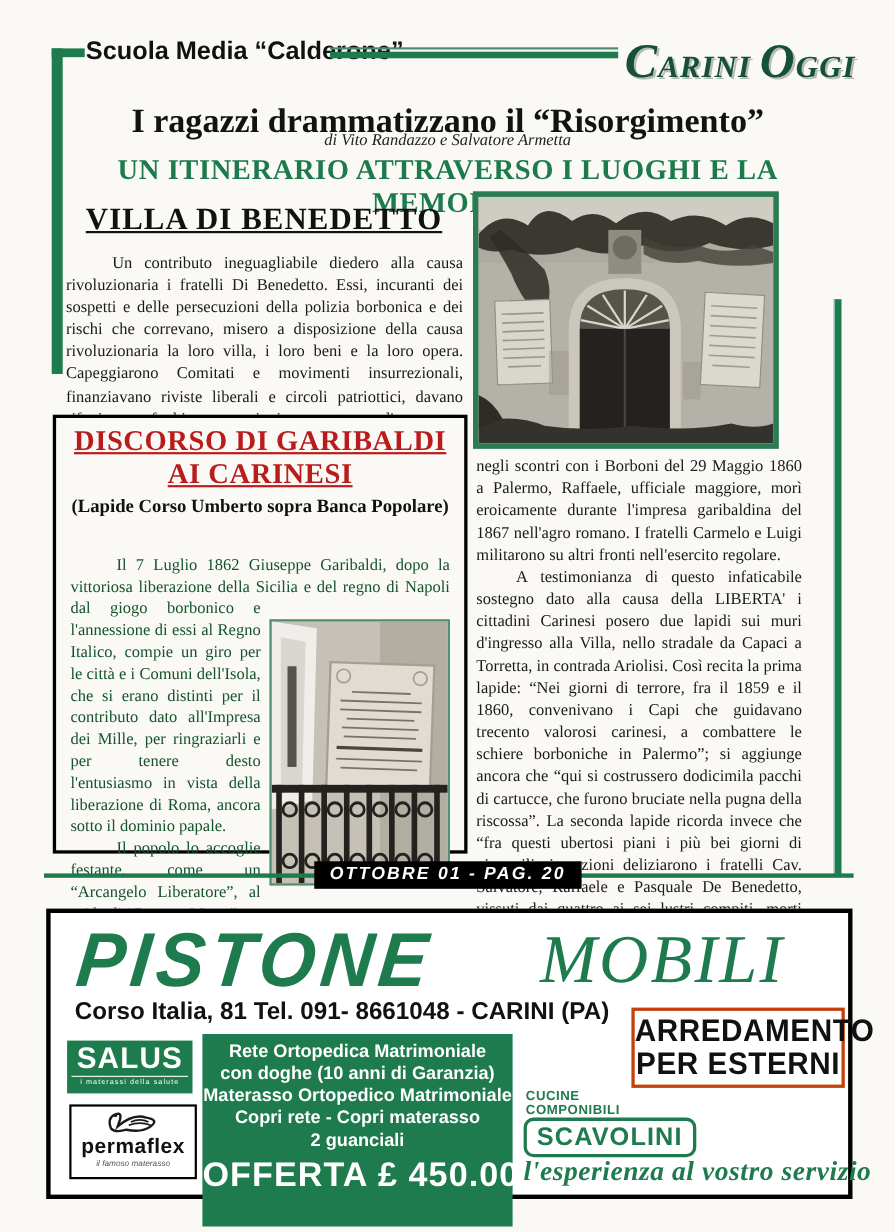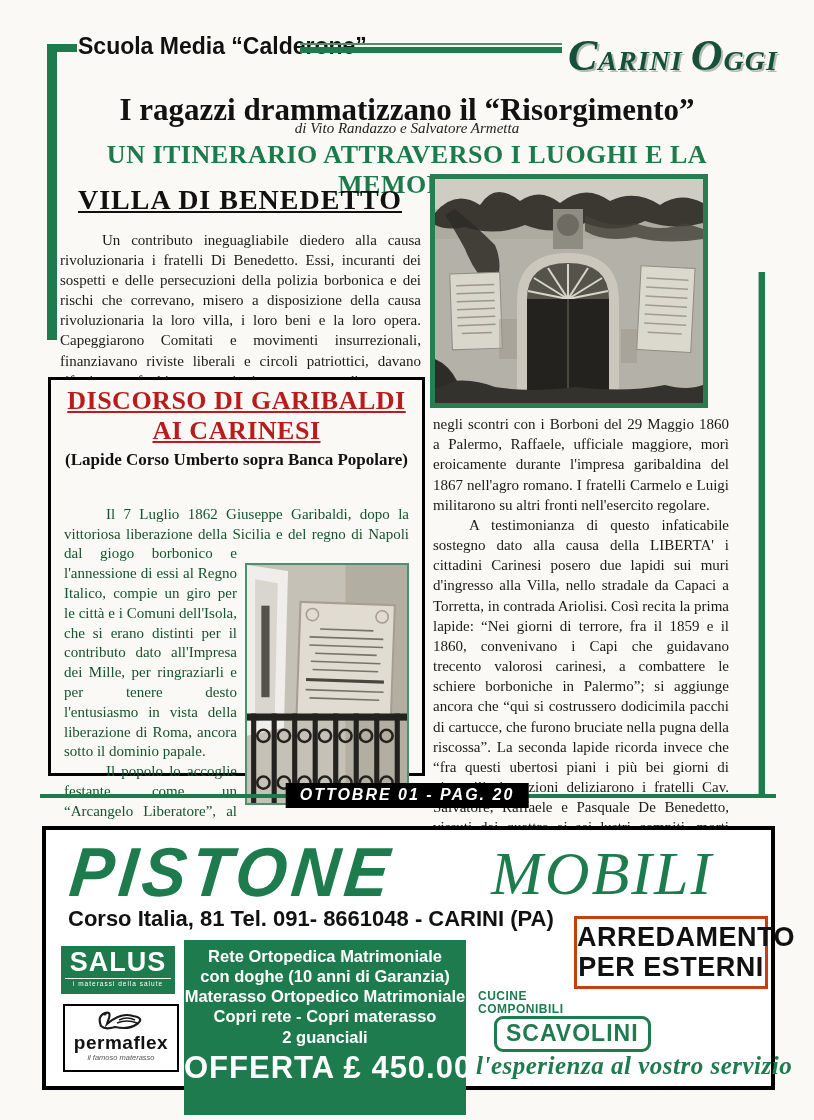--- a/index.html
+++ b/index.html
@@ -59,21 +59,21 @@
   .permaflex{position:absolute;left:17px;top:174px;width:116px;height:68px;border:2px solid #000;background:#fff;text-align:center;box-sizing:border-box;}
   .permaflex svg{display:block;margin:2px auto 0 auto;}
   .permaflex-name{font-family:"Liberation Sans",sans-serif;font-weight:bold;font-size:19px;color:#111;line-height:0.9;letter-spacing:0.5px;}
   .permaflex-tag{font-family:"Liberation Sans",sans-serif;font-style:italic;font-size:7.5px;color:#555;margin-top:2px;}
   .offer{position:absolute;left:138px;top:110px;width:282px;height:175px;background:#1e7b4e;color:#fff;text-align:center;box-sizing:border-box;padding-top:6px;}
   .offer-line{font-family:"Liberation Sans",sans-serif;font-weight:bold;font-size:16.5px;line-height:1.22;white-space:nowrap;}
   .offer-price{font-family:"Liberation Sans",sans-serif;font-weight:bold;font-size:31px;margin-top:3px;letter-spacing:1px;white-space:nowrap;}
   .outdoor{position:absolute;left:528px;top:86px;width:194px;height:73px;border:3px solid #c2410c;box-sizing:border-box;text-align:center;padding-top:4px;background:#fff;}
   .outdoor div{font-family:"Liberation Sans",sans-serif;font-weight:bold;font-size:27px;color:#111;line-height:1.1;letter-spacing:0.5px;transform:scaleY(1.05);white-space:nowrap;}
   .cucine{position:absolute;left:432px;top:160px;font-family:"Liberation Sans",sans-serif;font-weight:bold;font-size:12px;color:#1e7b4e;line-height:1.05;letter-spacing:0.5px;}
-  .scavolini{position:absolute;left:448px;top:186px;border:3px solid #1e7b4e;border-radius:9px;padding:1px 9px 2px 9px;font-family:"Liberation Sans",sans-serif;font-weight:bold;font-size:23px;color:#1e7b4e;letter-spacing:1px;background:#fff;white-space:nowrap;}
+  .scavolini{position:absolute;left:430px;top:186px;border:3px solid #1e7b4e;border-radius:9px;padding:1px 9px 2px 9px;font-family:"Liberation Sans",sans-serif;font-weight:bold;font-size:23px;color:#1e7b4e;letter-spacing:1px;background:#fff;white-space:nowrap;}
   .slogan{position:absolute;left:430px;top:222px;font-family:"Liberation Serif",serif;font-weight:bold;font-style:italic;font-size:25px;color:#1e7b4e;white-space:nowrap;letter-spacing:0.5px;}
 </style>
 </head>
 <body>
 
 <div class="page">
 
   <div class="bracket-v"></div>
   <div class="bracket-h"></div>
   <div class="school">Scuola Media “Calderone”</div>

